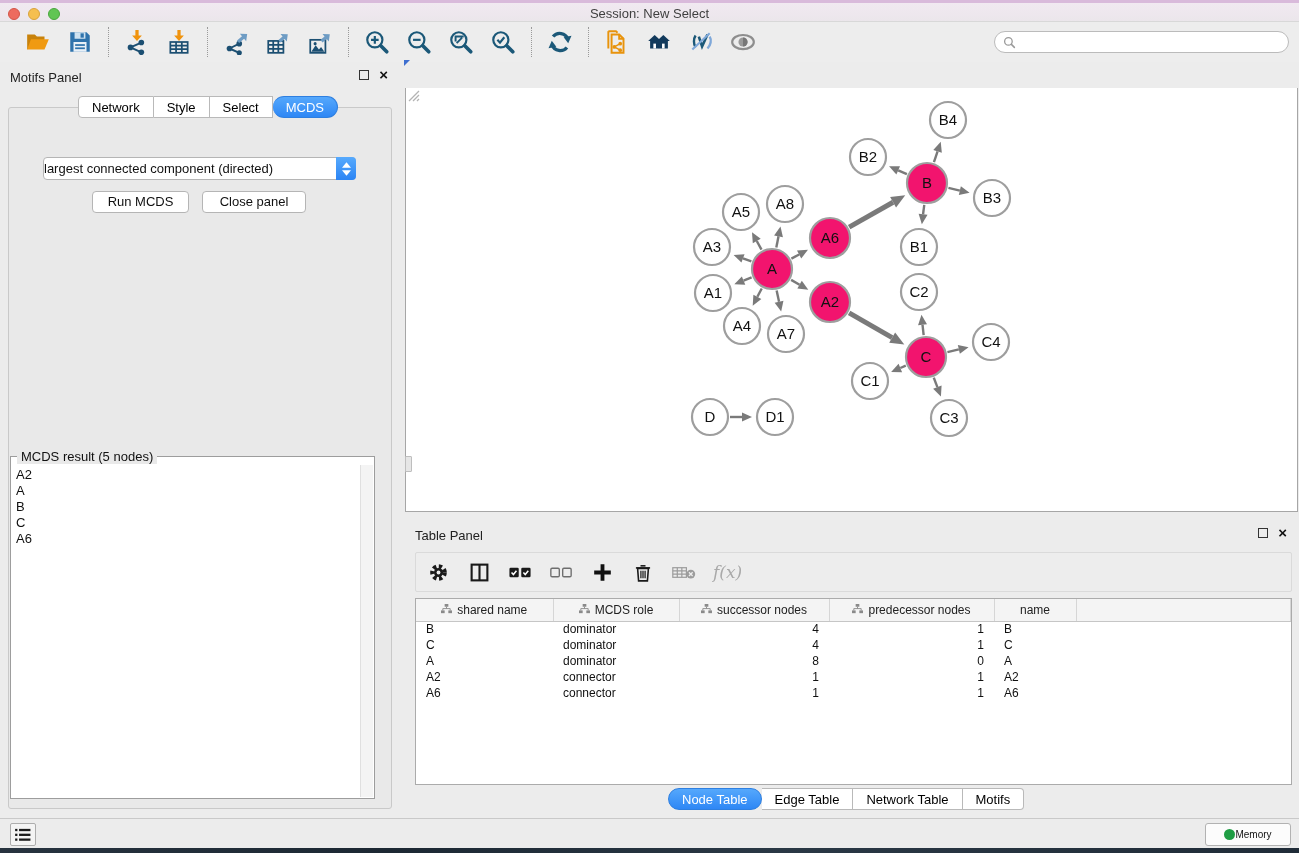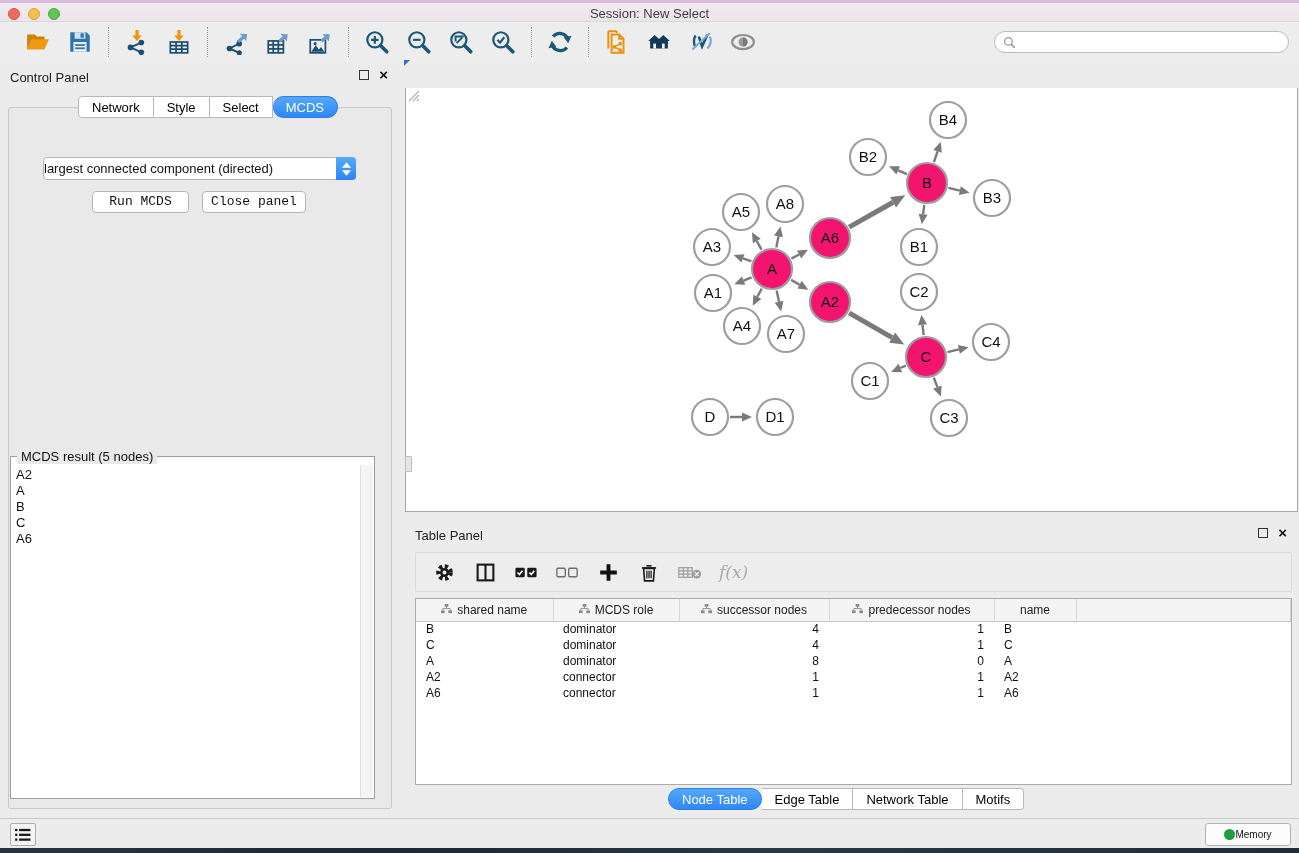--- a/index.html
+++ b/index.html
@@ -74,21 +74,21 @@
   }
   .dropdown .dd-text { flex:1; font-size:13px; color:#111; white-space:nowrap; overflow:hidden; }
   .dd-stepper {
     width:20px; height:23px; margin:-1px -1px -1px 0; border-radius:0 4px 4px 0;
     background:linear-gradient(#57AAFD,#2B84F4); display:flex; flex-direction:column;
     align-items:center; justify-content:center; gap:2px;
   }
   .btn {
     position:absolute; height:22px; background:#FFF; border:1px solid #B5B5B5;
     border-radius:4px; font-size:13px; color:#111; text-align:center; line-height:20px; cursor:pointer;
-    font-family:Liberation Mono, monospace;
+    font-family:Liberation Sans, sans-serif;
   }
   .run-btn { left:92px; top:129px; width:97px; }
   .closep-btn { left:202px; top:129px; width:104px; }
 
   .result-box {
     position:absolute; left:10px; top:394px; width:365px; height:343px;
     background:#FFF; border:1px solid #9D9D9D;
   }
   .result-legend {
     position:absolute; left:6px; top:-8px; background:#E9E9E9; padding:0 4px;
@@ -120,21 +120,21 @@
   .side-grip {
     position:absolute; left:-1px; top:368px; width:7px; height:16px;
     background:#E6E6E6; border:1px solid #BEBEBE; border-radius:1px;
   }
 
   
   .table-panel { position:absolute; left:405px; top:520px; width:894px; height:298px; }
   .tp-toolbar {
     position:absolute; left:10px; top:32px; width:877px; height:40px;
     background:#EDEDED; border:1px solid #DADADA; border-radius:2px;
-    display:flex; align-items:center; gap:17px; padding-left:16px;
+    display:flex; align-items:center; gap:17px; padding-left:10px;
   }
   .tp-btn { display:flex; align-items:center; justify-content:center; width:24px; height:24px; cursor:pointer; }
   .fx-label { font-family:"DejaVu Serif", serif; font-style:italic; font-size:17px; color:#A9A9A9; cursor:default; }
 
   .tp-table {
     position:absolute; left:10px; top:78px; width:877px; height:187px;
     background:#FFF; border:1px solid #ABABAB; overflow:hidden;
   }
   table.grid { border-collapse:collapse; width:100%; table-layout:fixed; }
   table.grid th {
@@ -335,21 +335,21 @@
   <div class="search-wrap">
     <svg width="13" height="13" viewBox="0 0 24 24">
       <circle cx="10" cy="10" r="7" fill="none" stroke="#9A9A9A" stroke-width="2.4"></circle>
       <path d="M15.5,15.5 L21,21" stroke="#9A9A9A" stroke-width="2.8" stroke-linecap="round"></path>
     </svg>
     <input type="text" value="" style="">
   </div>
 </div>
 
 <div class="control-panel">
-  <div class="panel-header">Control Panel</div>
+  <div class="panel-header">Motifs Panel</div>
   <div class="panel-winbtns">
     <div class="float-box"></div>
     <div class="close-x">×</div>
   </div>
   <div class="cp-body"></div>
   <div class="seg-tabs cp-tabs" id="cp-tabs">
       <div class="seg-tab">Network</div>
       <div class="seg-tab">Style</div>
       <div class="seg-tab">Select</div>
       <div class="seg-tab active">MCDS</div>

